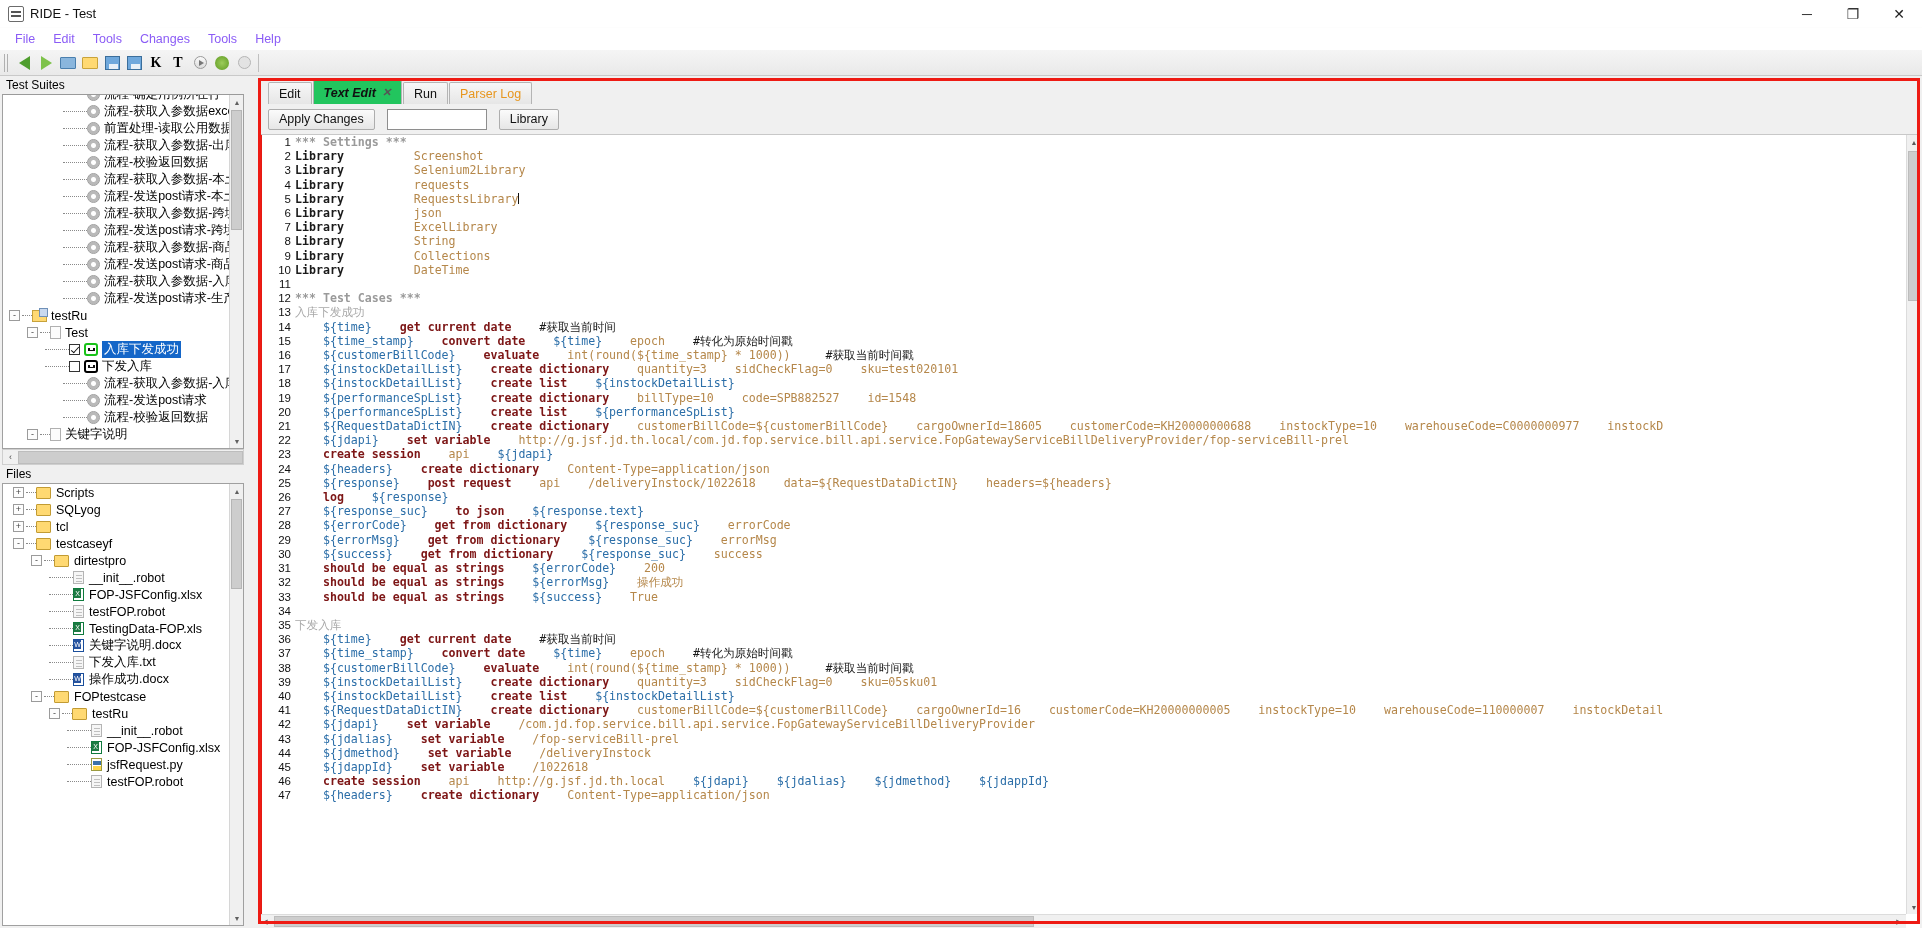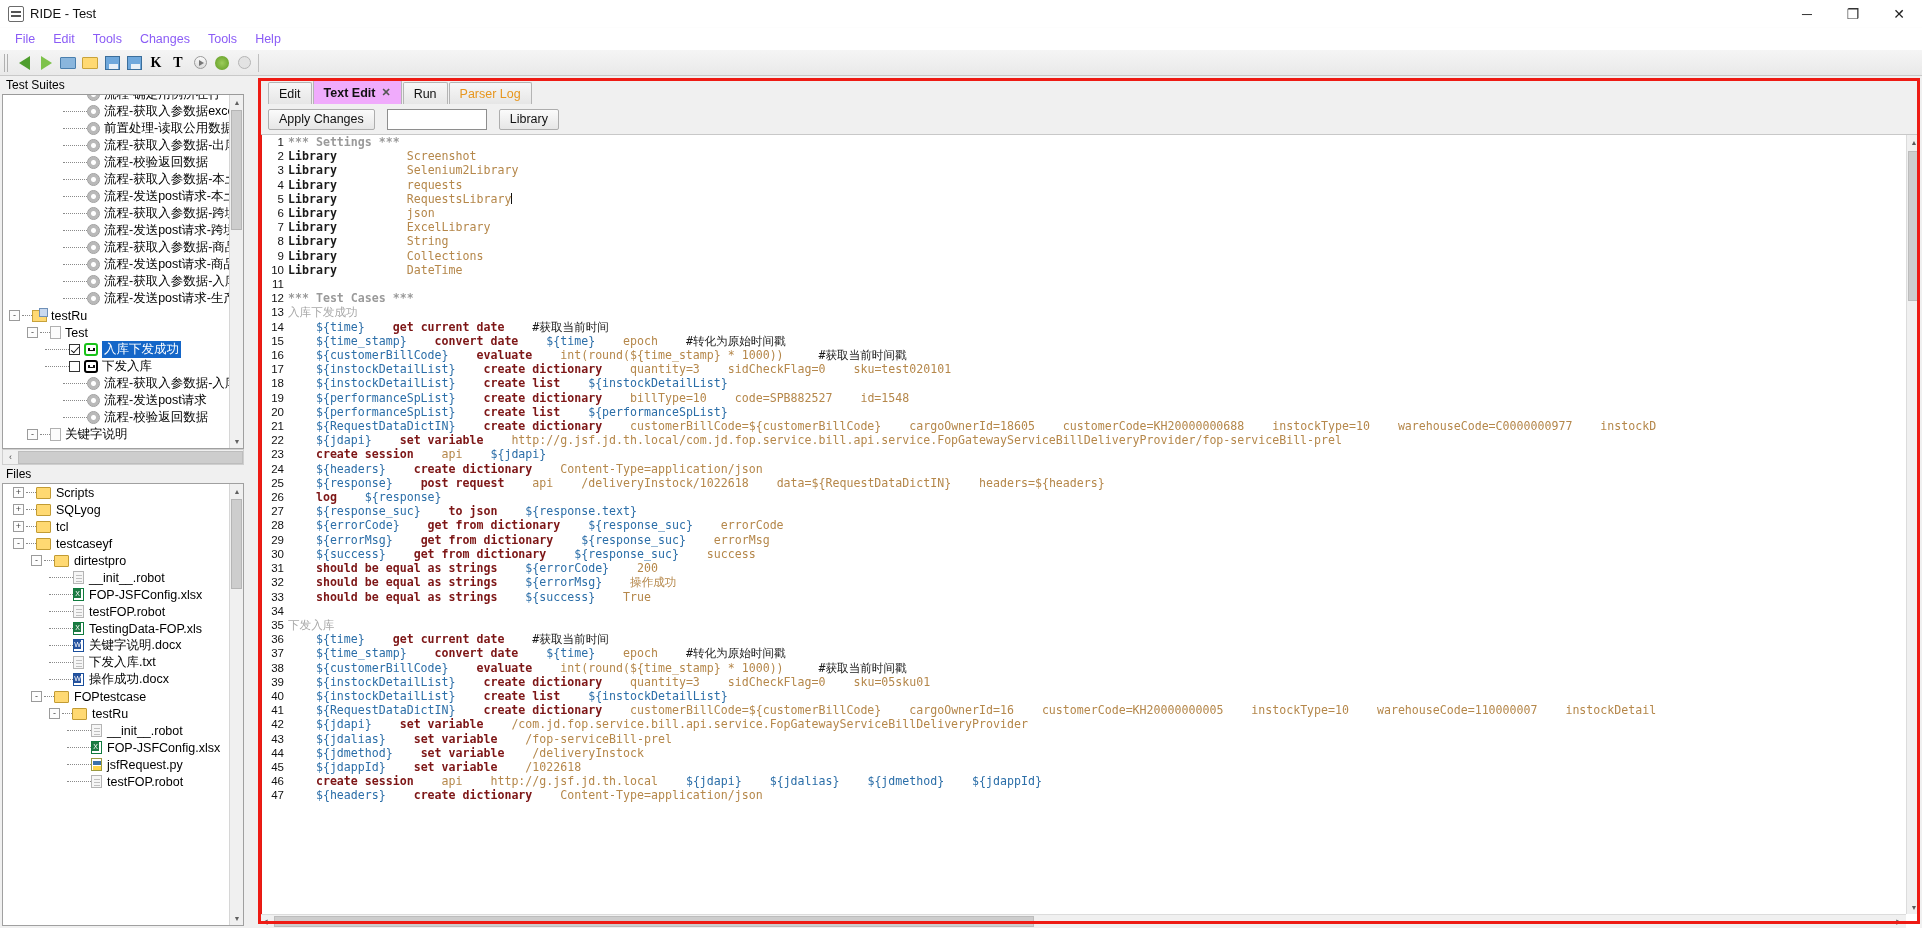--- a/index.html
+++ b/index.html
@@ -138,21 +138,21 @@
     border: 3px solid #ee1b14; pointer-events: none; z-index: 20;
   }
   #editor-wrap { height: 100%; display:flex; flex-direction: column; }
   #tabbar { display: flex; align-items: flex-end; height: 26px; padding-left: 10px; gap: 1px; background:#f0f0f0;}
   .tab {
     height: 22px; display: flex; align-items: center; gap: 6px;
     padding: 0 10px; border: 1px solid #b4b4b4; border-bottom: none;
     background: linear-gradient(#f7f7f7,#e6e6e6); font-size: 12.5px; color: #111;
     border-radius: 2px 2px 0 0;
   }
-  .tab.active { background: #f0abfc; height: 24px; font-weight: bold; }
+  .tab.active { background: #22c55e; height: 24px; font-weight: bold; font-style: italic; }
   .tab .tabx { font-size: 11px; color: #555; }
   .tab.parser { color: #e7961e; }
   #edit-toolbar {
     height: 30px; display: flex; align-items: center; gap: 12px;
     background: #f0f0f0; padding: 2px 0 2px 10px;
   }
   .btn {
     height: 21px; padding: 0 10px; border: 1px solid #adadad;
     background: linear-gradient(#fbfbfb,#e6e6e6); font-size: 12.5px; color: #111;
     display:flex; align-items:center; border-radius:2px;
@@ -162,21 +162,21 @@
     font-size: 12.5px; padding: 0 4px;
   }
   #code-area {
     flex: 1; background: #ffffff; position: relative; overflow: hidden;
     border-top: 1px solid #c8c8c8;
     display: flex;
   }
   .gutter-red { width: 4px; background: #e41b13; flex: none; }
   #code-scroll { flex: 1; position: relative; overflow: hidden; }
   pre#code {
-    margin: 0; padding: 0 0 0 0;
+    margin: 0; padding: 0 0 0 7px;
     font-family: "DejaVu Sans Mono", "Liberation Mono", monospace;
     font-size: 11.6px; line-height: 14.2px;
     white-space: pre;
   }
   .ln { display:inline-block; width: 22px; text-align: right; color:#111; margin-right:4px;
         font-family:"Liberation Sans",sans-serif; font-size:11.5px;}
   .c-sec   { color: #9a9a9a; font-weight: bold;}
   .c-name  { color: #a8a8a8; }
   .c-kw    { color: #7d1616; font-weight: bold; }
   .c-var   { color: #2b6ea8; }

